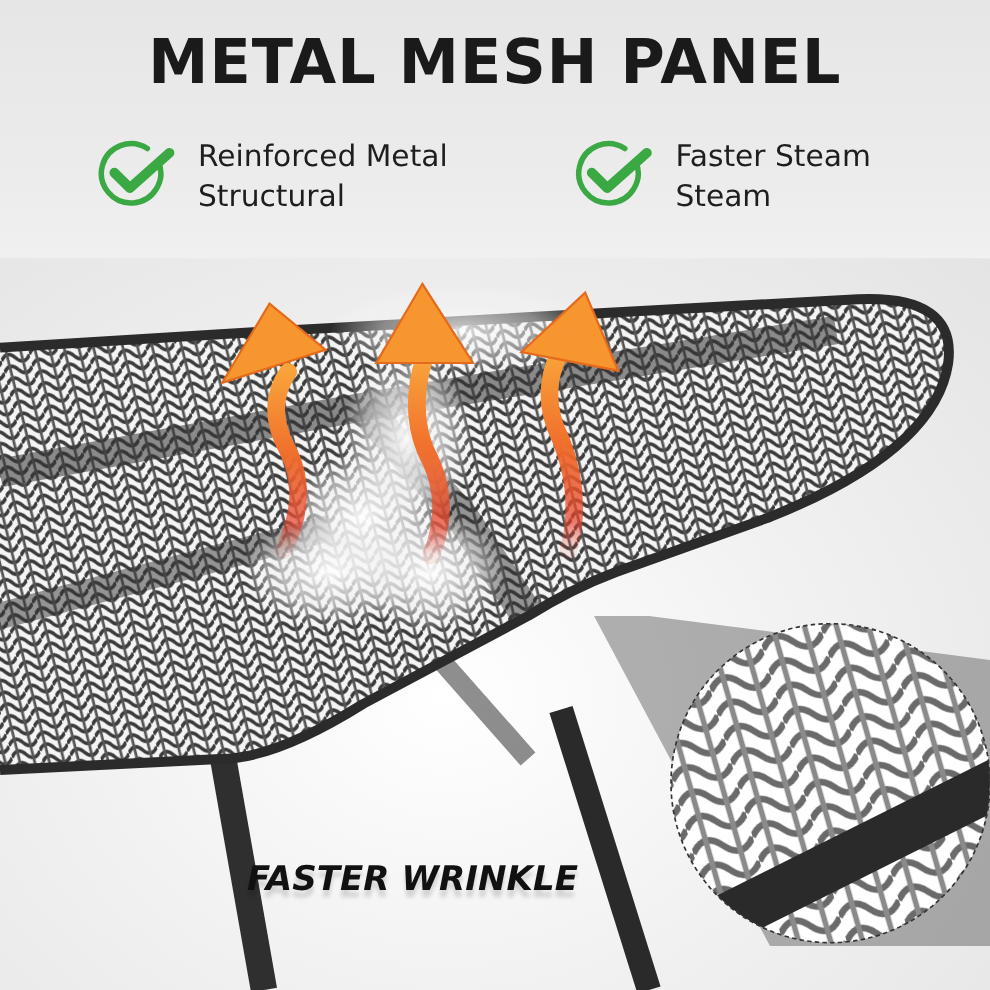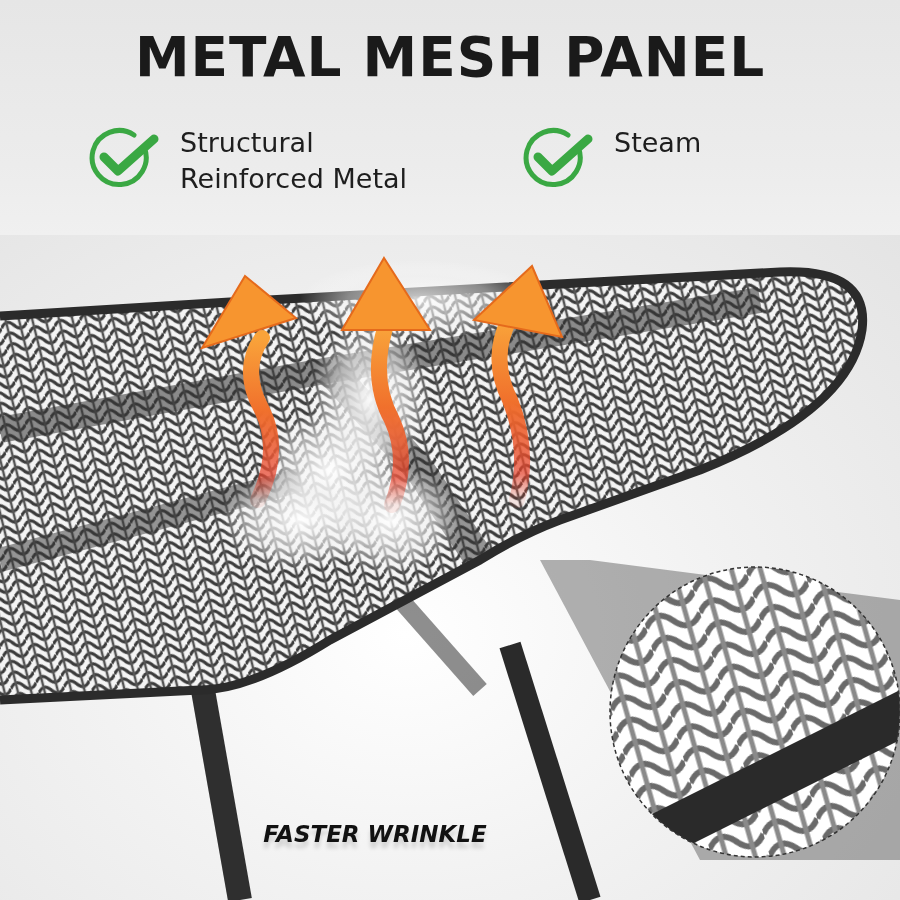--- a/index.html
+++ b/index.html
@@ -30,51 +30,51 @@
   .check-icon { width: 72px; height: 64px; margin-right: 20px; }
   .feature-text {
     font-family: "DejaVu Sans", sans-serif; font-size: 27px; line-height: 36px;
     color: #1e1e1e; padding-top: 0px;
   }
   .feature-text span { display: block; }
   .board-svg { position: absolute; left: 0; top: 230px; width: 900px; height: 670px; }
   .callout {
     position: absolute; left: 200px; top: 778px; width: 350px; text-align: center;
     font-family: "DejaVu Sans", sans-serif; font-weight: bold; font-style: italic;
-    font-size: 23px; line-height: 42px; color: #111;
+    font-size: 31px; line-height: 42px; color: #111;
     text-shadow: 0 6px 4px rgba(0,0,0,0.15);
-    margin-top: 35px;
   }
   .callout span { display: block; }
 </style>
 </head>
 <body>
 
 <div class="header-band"></div>
 <div class="lower-bg"></div>
 
 <h1 class="title">METAL MESH PANEL</h1>
 
 <div class="feature f1">
   <svg class="check-icon" viewBox="0 0 72 64">
     <path d="M56 22 A27 27 0 1 1 46 10" fill="none" stroke="#3aa843" stroke-width="5" stroke-linecap="round"></path>
     <path d="M16 32 L30 46 L66 14" fill="none" stroke="#3aa843" stroke-width="9" stroke-linecap="round" stroke-linejoin="round"></path>
   </svg>
   <div class="feature-text">
+    <span>Reinforced Metal</span>
     <span>Structural</span>
-    <span>Reinforced Metal</span>
   </div>
 </div>
 
 <div class="feature f2">
   <svg class="check-icon" viewBox="0 0 72 64">
     <path d="M56 22 A27 27 0 1 1 46 10" fill="none" stroke="#3aa843" stroke-width="5" stroke-linecap="round"></path>
     <path d="M16 32 L30 46 L66 14" fill="none" stroke="#3aa843" stroke-width="9" stroke-linecap="round" stroke-linejoin="round"></path>
   </svg>
   <div class="feature-text">
+    <span>Faster Steam</span>
     <span>Steam</span>
   </div>
 </div>
 
 <svg class="board-svg" viewBox="0 230 900 670">
   <defs>
     <pattern id="mesh" width="26" height="22" patternUnits="userSpaceOnUse" patternTransform="rotate(-14)">
       <rect width="26" height="22" fill="#f4f4f4"></rect>
       <path d="M0 11 Q6.5 2 13 11 Q19.5 20 26 11" fill="none" stroke="#3b3b3b" stroke-width="3.2"></path>
       <path d="M0 0 Q6.5 -9 13 0 Q19.5 9 26 0" fill="none" stroke="#3b3b3b" stroke-width="3.2"></path>

